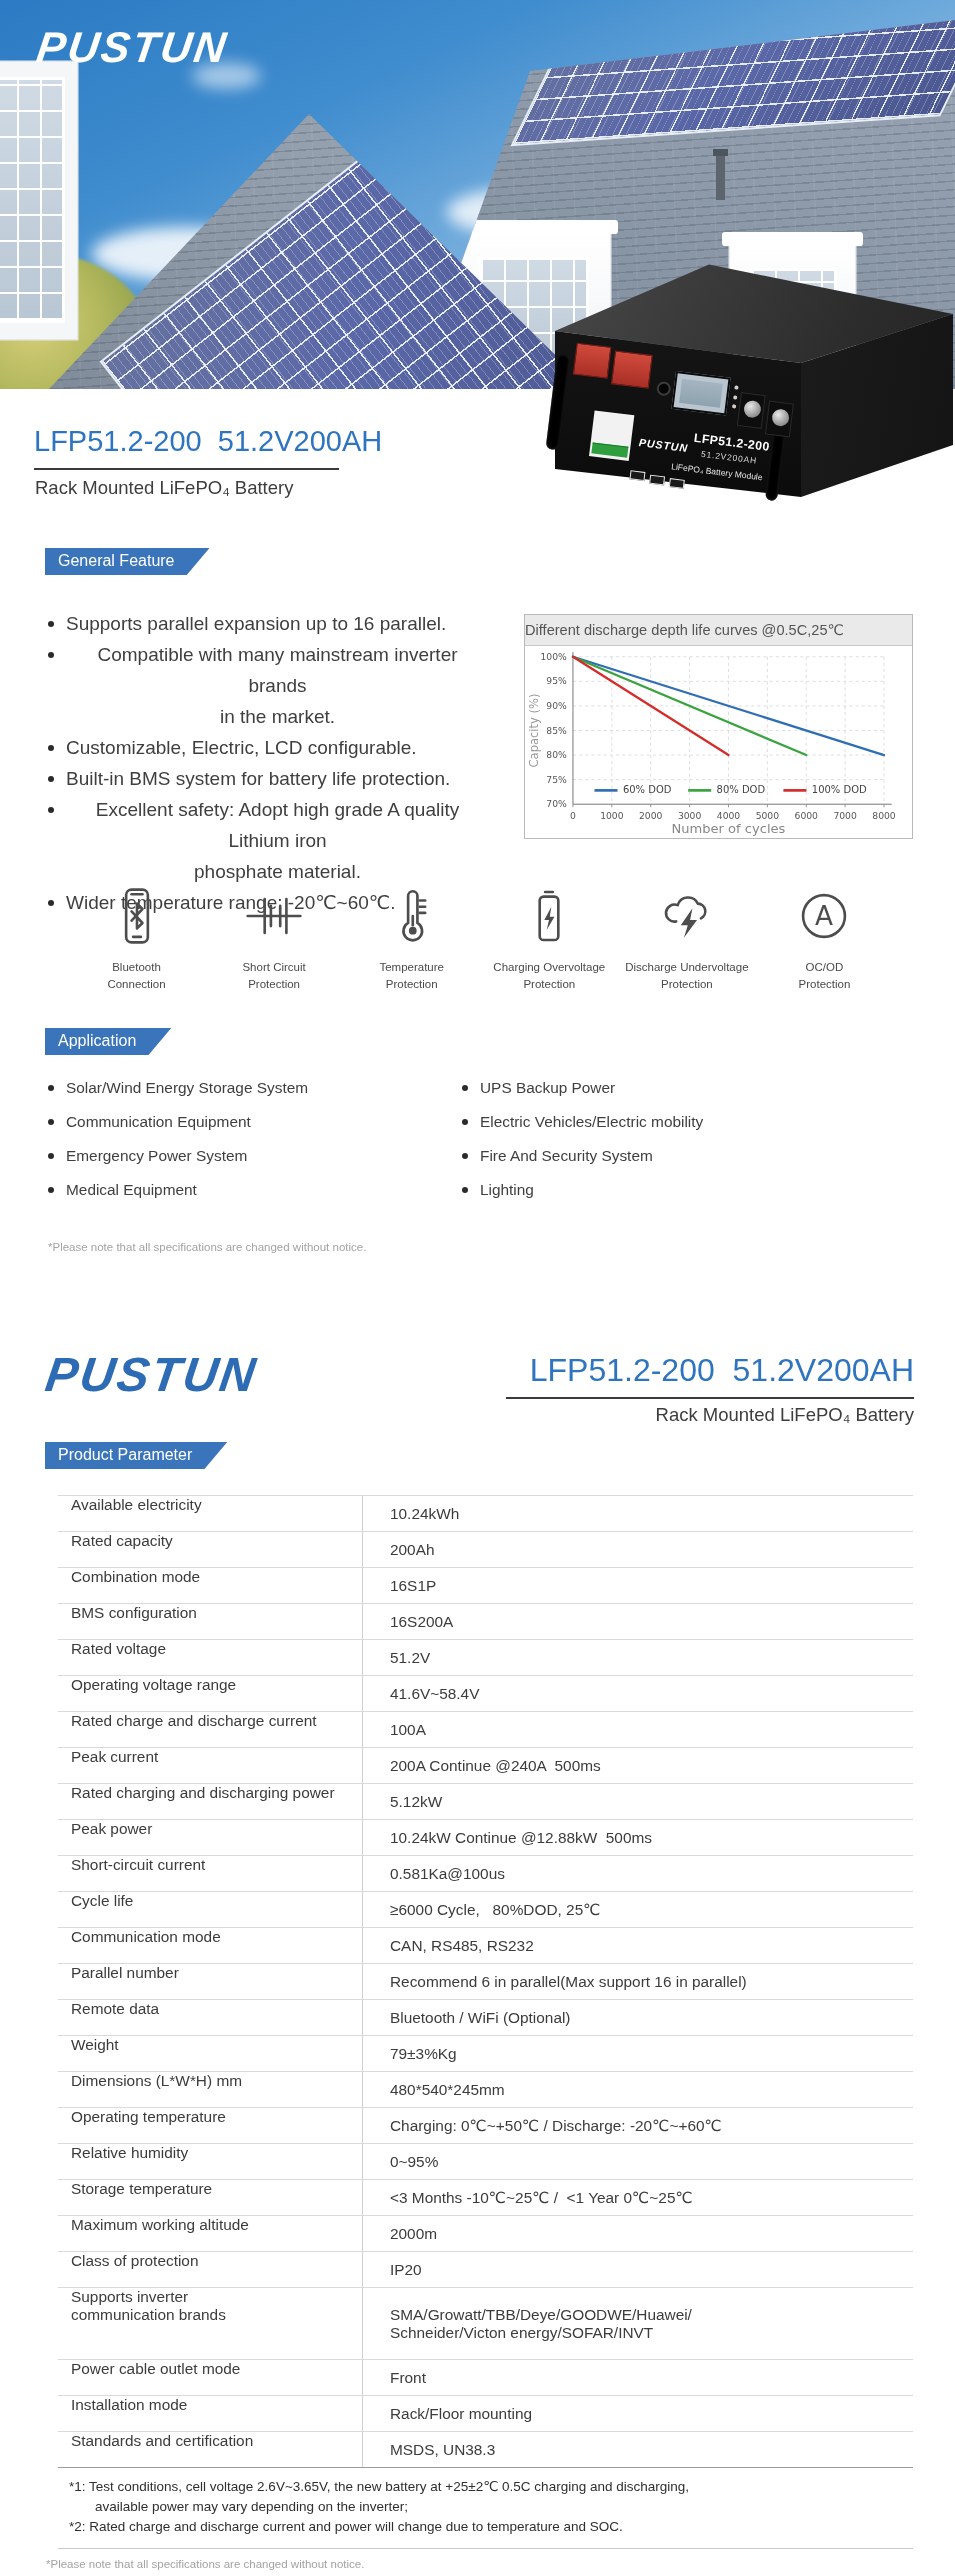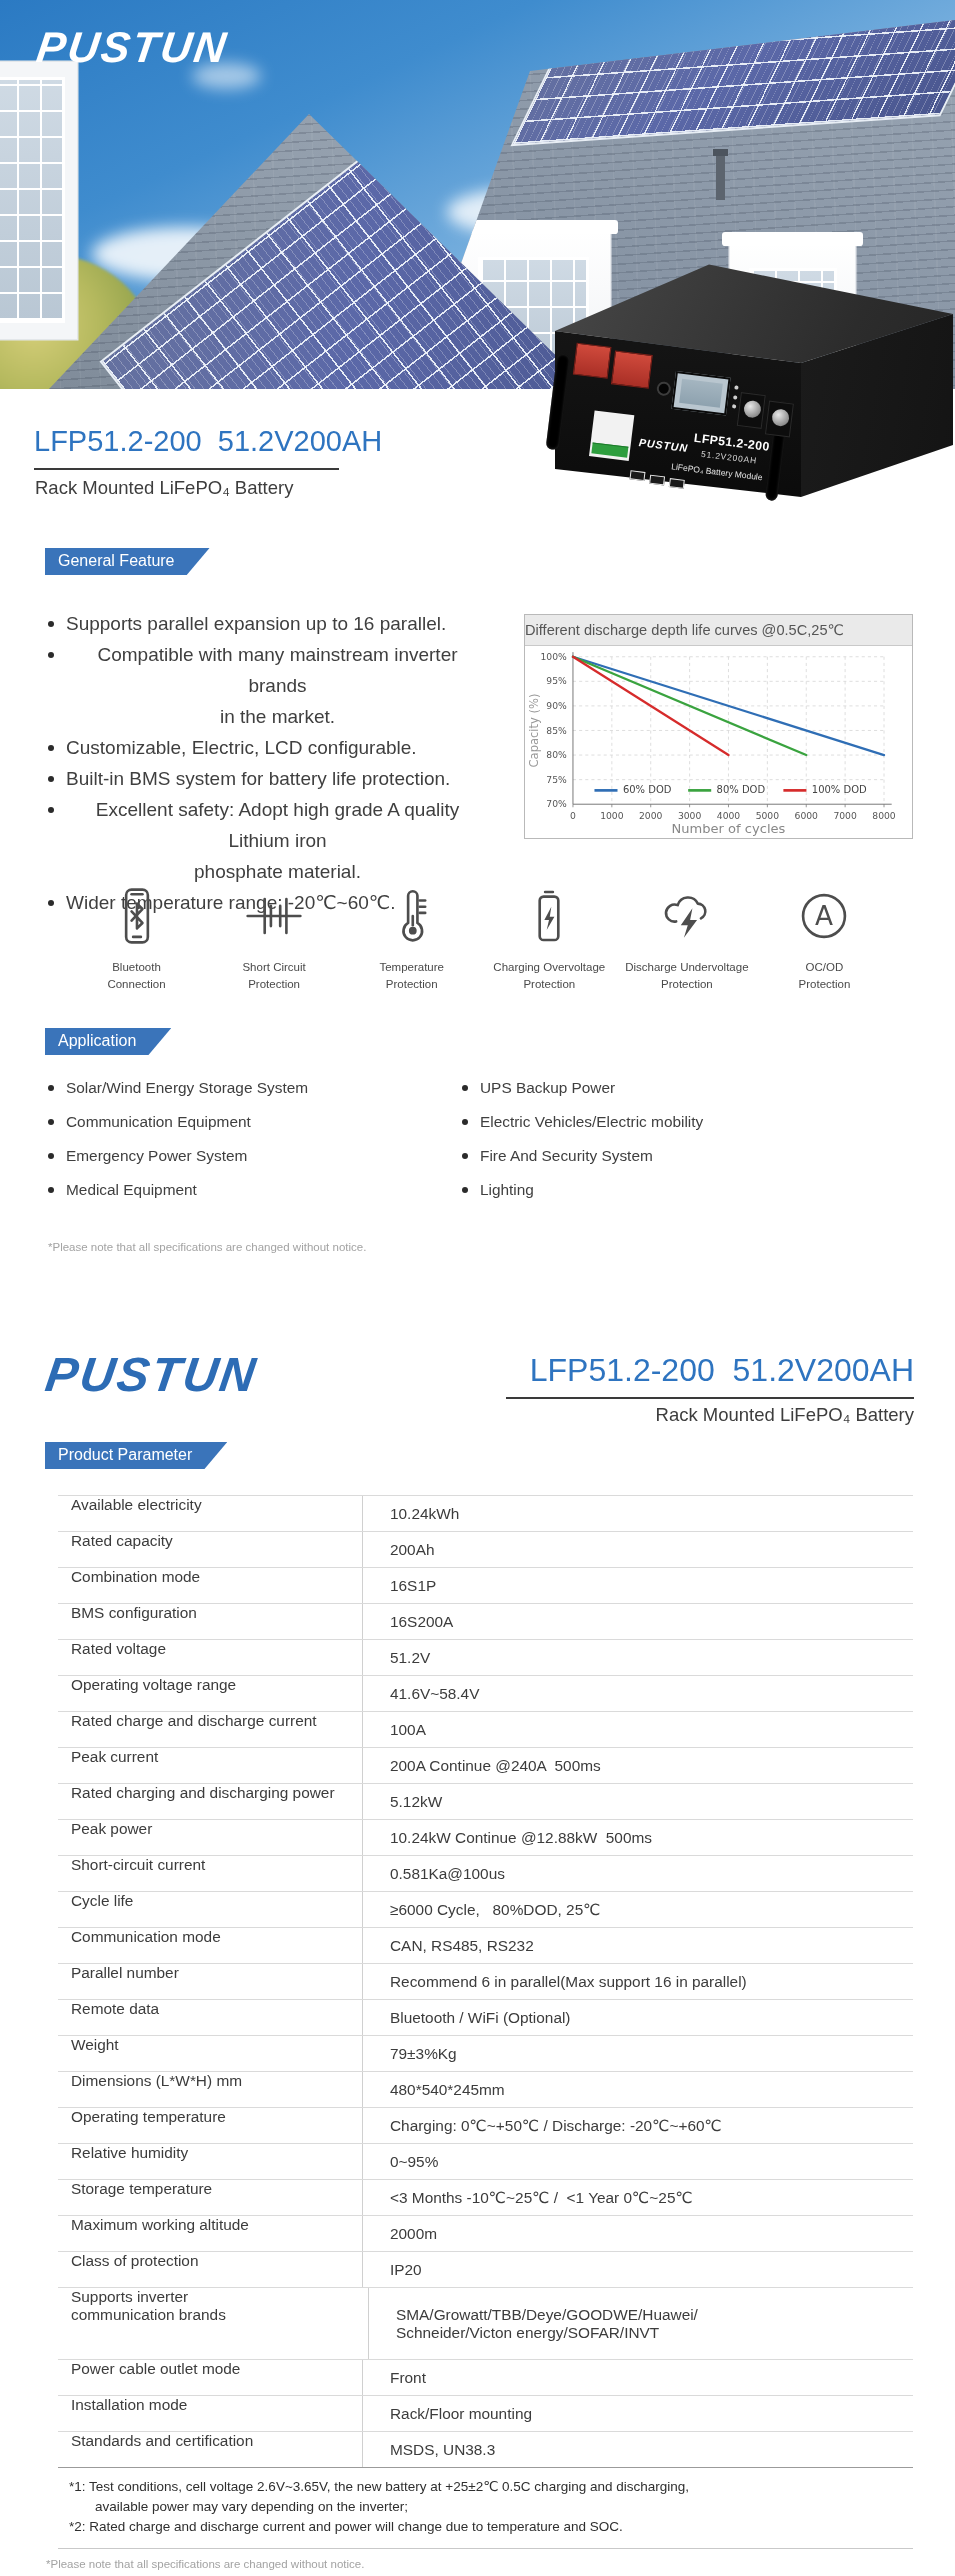--- a/index.html
+++ b/index.html
@@ -107,21 +107,21 @@
 
   
   .p2-title-block { left:506px; top:1352px; width:408px; text-align:right; }
   .p2-title-block .ptitle { font-size:32px; }
   .p2-title-block .rule { margin-top:7.7px; }
   .p2-title-block .psub { margin-top:5.4px; }
 
   
   .spec-table { left:58px; top:1495px; width:855px; border-top:0.8px solid #dadada; }
   .specrow { display:flex; align-items:flex-start; border-bottom:0.8px solid #dadada; height:36px; }
-  .specrow.tall { height:72px;gap:6px; }
+  .specrow.tall { height:72px; }
   .specrow:last-child { border-bottom:1.5px solid #9b9b9b; }
   .spec-label { width:304px; flex:0 0 304px; padding-left:13px; font-size:15.4px; color:#3c3c3c; white-space:pre-wrap; }
   .spec-value { flex:1; align-self:stretch; display:flex; align-items:center; border-left:0.8px solid #d0d0d0;
      padding-left:27px; font-size:15.4px; color:#3c3c3c; white-space:pre-wrap; }
 
   .footnotes { left:69px; top:2477px; width:816px; font-size:13.5px; color:#2f2f2f; line-height:20px; }
   .fnote.ind { padding-left:26px; }
   .divider2 { left:58px; top:2548px; width:855px; height:0; border-top:1.5px solid #c9c9c9; }
 </style>
 </head>

